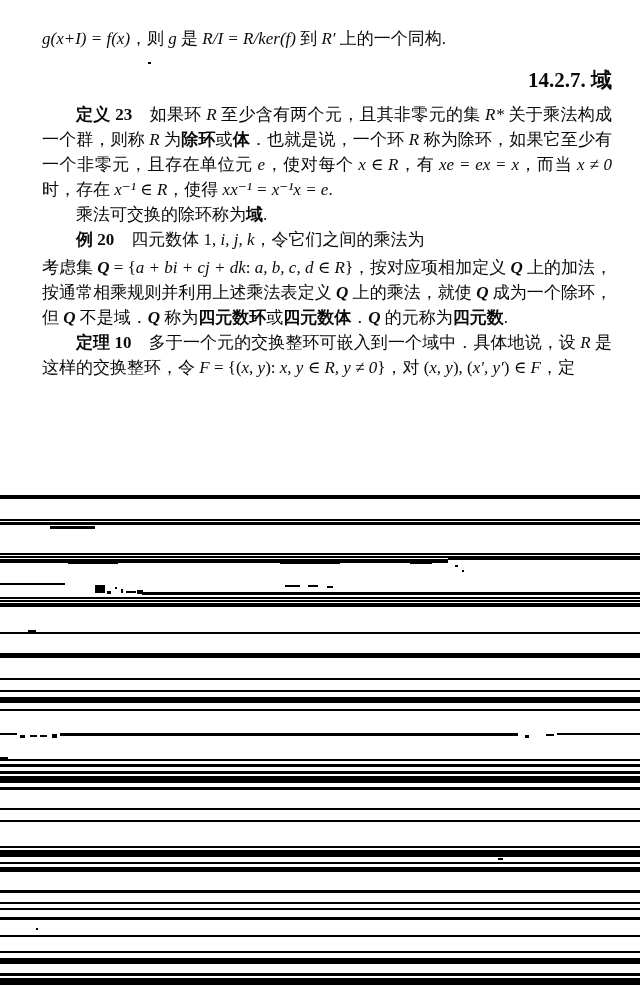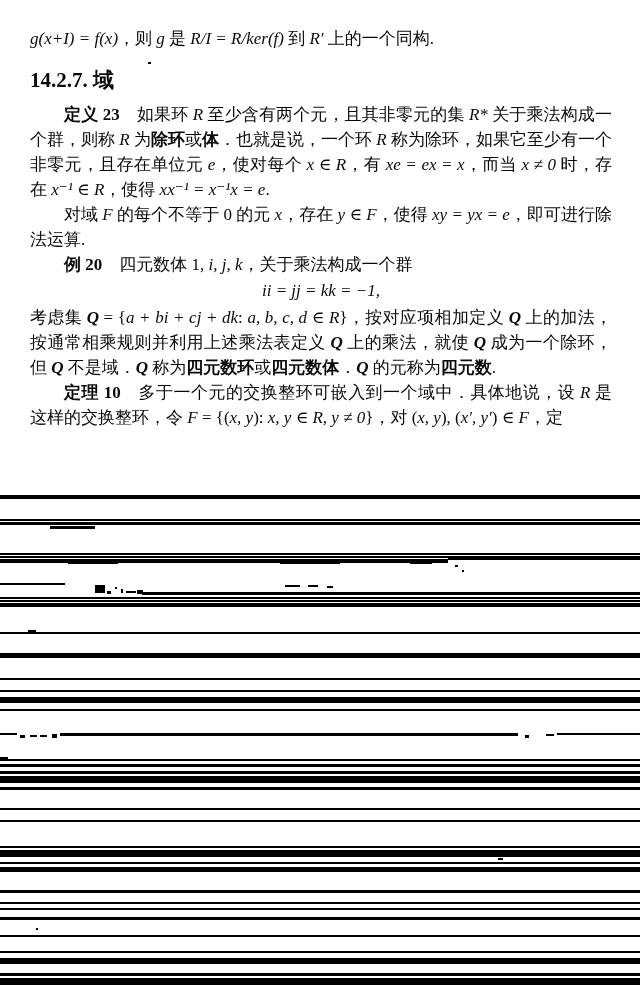--- a/index.html
+++ b/index.html
@@ -2,44 +2,43 @@
 <html><head>
 <meta charset="utf-8">
 <style>
   html,body{margin:0;padding:0;}
   body{
     width:640px;height:988px;position:relative;background:#ffffff;overflow:hidden;
     font-family:"Liberation Serif","DejaVu Serif",serif;color:#0a0a0a;
   }
   #text-column{
     position:absolute;left:0;top:0;width:640px;height:497px;overflow:hidden;
-    padding:26px 28px 0 30px;box-sizing:border-box;
+    padding:26px 28px 0 42px;box-sizing:border-box;
   }
   p{margin:0;font-size:17px;line-height:25px;text-align:justify;}
   p.indent{text-indent:2em;}
   p.noindent{text-indent:0;}
   p.center{text-align:center;line-height:22px;margin:1px 0;}
-  p.heading{font-size:21px;font-weight:bold;line-height:26px;margin:16px 0 9px 0;text-align:left;}
+  p.heading{font-size:21px;font-weight:bold;line-height:26px;margin:16px 0 9px 0;text-align:right;}
   p.gap-top{margin-top:3px;}
   .b{font-weight:bold;}
   .i{font-style:italic;}
   .bi{font-weight:bold;font-style:italic;}
   #glitch-layer{position:absolute;left:0;top:0;width:640px;height:988px;}
   .band{position:absolute;background:#000;}
 </style>
 </head>
 <body>
 
 <div id="text-column">
     <p class="noindent"><span class=" i">g(x+I) = f(x)</span><span class="">，则 </span><span class=" i">g</span><span class=""> 是 </span><span class=" i">R/I = R/ker(f)</span><span class=""> 到 </span><span class=" i">R′</span><span class=""> 上的一个同构.</span></p>
     <p class="heading"><span class="b">14.2.7. 域</span></p>
     <p class="indent"><span class="b">定义 23</span><span class="">　如果环 </span><span class=" i">R</span><span class=""> 至少含有两个元，且其非零元的集 </span><span class=" i">R*</span><span class=""> 关于乘法构成一个群，则称 </span><span class=" i">R</span><span class=""> 为</span><span class="b">除环</span><span class="">或</span><span class="b">体</span><span class="">．也就是说，一个环 </span><span class=" i">R</span><span class=""> 称为除环，如果它至少有一个非零元，且存在单位元 </span><span class=" i">e</span><span class="">，使对每个 </span><span class=" i">x ∈ R</span><span class="">，有 </span><span class=" i">xe = ex = x</span><span class="">，而当 </span><span class=" i">x ≠ 0</span><span class=""> 时，存在 </span><span class=" i">x⁻¹ ∈ R</span><span class="">，使得 </span><span class=" i">xx⁻¹ = x⁻¹x = e</span><span class="">.</span></p>
-    <p class="indent"><span class="">对域 </span><span class=" i">F</span><span class=""> 的每个不等于 0 的元 </span><span class=" i">x</span><span class="">，存在 </span><span class=" i">y ∈ F</span><span class="">，使得 </span><span class=" i">xy = yx = e</span><span class="">，即可进行除法运算.</span></p>
-    <p class="indent"><span class="b">例 20</span><span class="">　四元数体 1, </span><span class=" i">i, j, k</span><span class="">，关于乘法构成一个群</span></p>
-    <p class="center gap-top"><span class=" i">ii = jj = kk = −1,</span></p>
+    <p class="indent"><span class="">乘法可交换的除环称为</span><span class="b">域</span><span class="">.</span></p>
+    <p class="indent"><span class="b">例 20</span><span class="">　四元数体 1, </span><span class=" i">i, j, k</span><span class="">，令它们之间的乘法为</span></p>
     <p class="noindent gap-top"><span class="">考虑集 </span><span class=" bi">Q</span><span class=""> = {</span><span class=" i">a + bi + cj + dk</span><span class="">: </span><span class=" i">a, b, c, d ∈ R</span><span class="">}，按对应项相加定义 </span><span class=" bi">Q</span><span class=""> 上的加法，按通常相乘规则并利用上述乘法表定义 </span><span class=" bi">Q</span><span class=""> 上的乘法，就使 </span><span class=" bi">Q</span><span class=""> 成为一个除环，但 </span><span class=" bi">Q</span><span class=""> 不是域．</span><span class=" bi">Q</span><span class=""> 称为</span><span class="b">四元数环</span><span class="">或</span><span class="b">四元数体</span><span class="">．</span><span class=" bi">Q</span><span class=""> 的元称为</span><span class="b">四元数</span><span class="">.</span></p>
     <p class="indent"><span class="b">定理 10</span><span class="">　多于一个元的交换整环可嵌入到一个域中．具体地说，设 </span><span class=" i">R</span><span class=""> 是这样的交换整环，令 </span><span class=" i">F</span><span class=""> = {(</span><span class=" i">x, y</span><span class="">): </span><span class=" i">x, y ∈ R, y ≠ 0</span><span class="">}，对 (</span><span class=" i">x, y</span><span class="">), (</span><span class=" i">x′, y′</span><span class="">) ∈ </span><span class=" i">F</span><span class="">，定</span></p>
   </div>
 <div id="glitch-layer">
     <div class="band" style="left: 148px; top: 62px; width: 3px; height: 2px; background: rgb(0, 0, 0);"></div>
     <div class="band" style="left: 0px; top: 495px; width: 640px; height: 4px; background: rgb(0, 0, 0);"></div>
     <div class="band" style="left: 0px; top: 519px; width: 640px; height: 2px; background: rgb(0, 0, 0);"></div>
     <div class="band" style="left: 0px; top: 522px; width: 640px; height: 3px; background: rgb(0, 0, 0);"></div>
     <div class="band" style="left: 50px; top: 526px; width: 45px; height: 3px; background: rgb(0, 0, 0);"></div>
     <div class="band" style="left: 0px; top: 553px; width: 640px; height: 2px; background: rgb(0, 0, 0);"></div>

